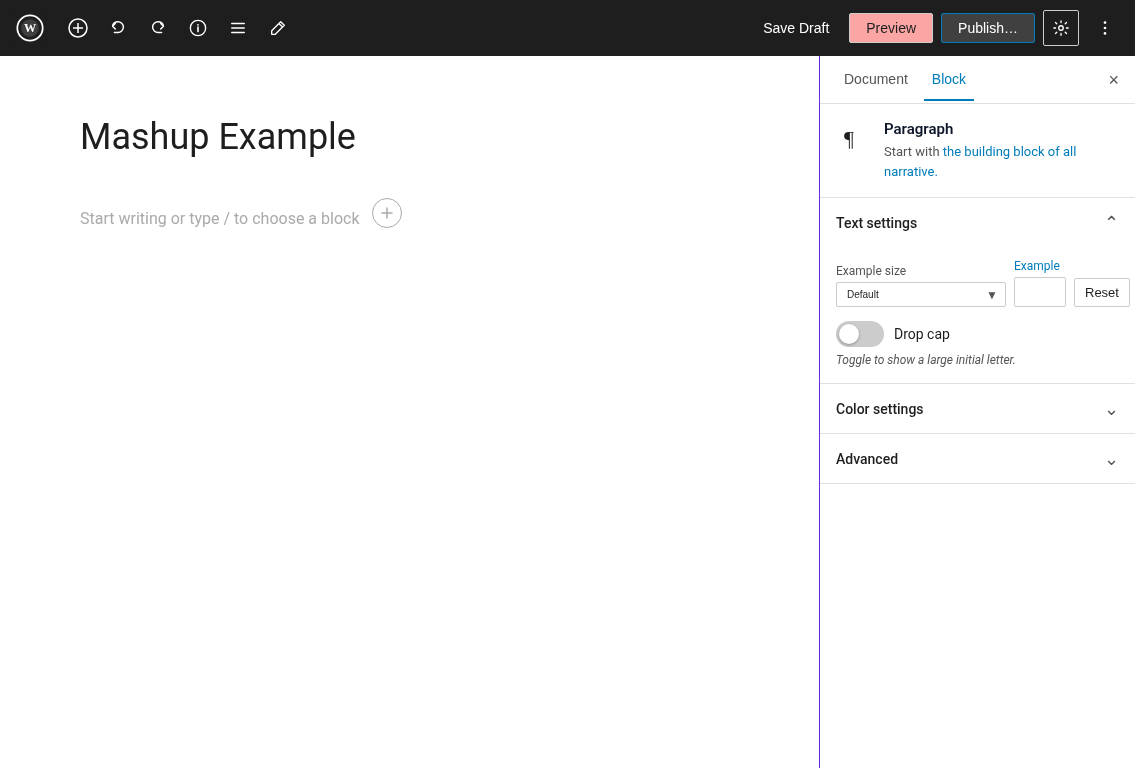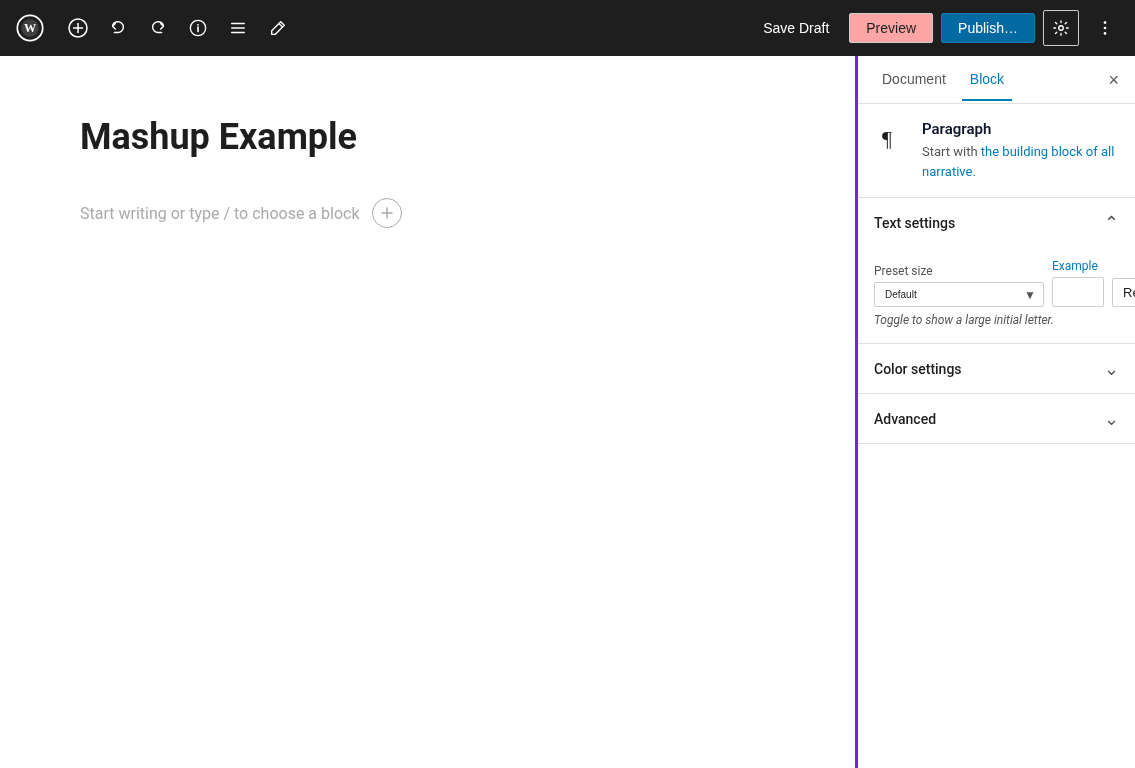--- a/index.html
+++ b/index.html
@@ -13,48 +13,48 @@
       width: 36px; height: 36px; background: #1e1e1e; border-radius: 2px; display: flex; align-items: center; justify-content: center; margin-right: 8px;
     }
     .wp-logo svg { width: 28px; height: 28px; }
     .toolbar-icon-btn {
       width: 36px; height: 36px; background: transparent; border: none; cursor: pointer; display: flex; align-items: center; justify-content: center; border-radius: 2px; color: #fff; font-size: 18px;
     }
     .toolbar-spacer { flex: 1; }
     .toolbar-right { display: flex; align-items: center; gap: 8px; }
     .btn-save-draft { background: transparent; border: none; color: #fff; cursor: pointer; font-size: 14px; padding: 6px 12px; }
     .btn-preview { background: #fca5a5; border: 1px solid #ccc; color: #1e1e1e; cursor: pointer; font-size: 14px; padding: 6px 16px; border-radius: 2px; font-weight: 400; }
-    .btn-publish { background: #0369a1; border: 1px solid #007cba; color: #fff; cursor: pointer; font-size: 14px; padding: 6px 16px; border-radius: 2px; font-weight: 500; }
+    .btn-publish { background: #404040; border: 1px solid #007cba; color: #fff; cursor: pointer; font-size: 14px; padding: 6px 16px; border-radius: 2px; font-weight: 500; }
     .btn-settings { width: 36px; height: 36px; background: transparent; border: 1px solid #ccc; cursor: pointer; display: flex; align-items: center; justify-content: center; border-radius: 2px; color: #fff; font-size: 16px; }
     .btn-more { width: 36px; height: 36px; background: transparent; border: none; cursor: pointer; display: flex; align-items: center; justify-content: center; border-radius: 2px; color: #fff; font-size: 20px; letter-spacing: 1px; }
 
     
     .main {
       display: flex; flex: 1; overflow: hidden;
     }
 
     
     .editor {
       flex: 1; background: #fff; padding: 60px 80px; overflow-y: auto; position: relative;
     }
     .post-title {
-      font-size: 36px; font-weight: 700; color: #1e1e1e; margin-bottom: 40px; outline: none;
+      font-size: 36px; font-weight: 400; color: #1e1e1e; margin-bottom: 40px; outline: none;
     }
     .block-placeholder {
-      display: flex; align-items: center; gap: 12px; color: #aaa; font-size: 16px; cursor: text;
+      display: flex; align-items: flex-end; gap: 12px; color: #aaa; font-size: 16px; cursor: text;
     }
     .block-placeholder-text { color: #aaa; }
     .block-placeholder-text a { color: #aaa; text-decoration: none; }
     .add-block-btn {
       width: 30px; height: 30px; border: 1.5px solid #aaa; border-radius: 50%; background: transparent; cursor: pointer; display: flex; align-items: center; justify-content: center; color: #aaa; font-size: 18px; flex-shrink: 0;
     }
 
     
     .sidebar {
-      width: 280px; border-left: 3px solid #6d28d9; background: #fff; display: flex; flex-direction: column; flex-shrink: 0; overflow-y: auto;
+      width: 316px; border-left: 1px solid #6d28d9; background: #fff; display: flex; flex-direction: column; flex-shrink: 0; overflow-y: auto;
     }
 
     
     .sidebar-header {
       display: flex; align-items: center; border-bottom: 1px solid #e0e0e0; padding: 0 16px; height: 48px; flex-shrink: 0;
     }
     .sidebar-tab {
       font-size: 14px; padding: 12px 8px; cursor: pointer; border-bottom: 2px solid transparent; color: #555; background: none; border: none; border-bottom: 2px solid transparent; margin-right: 8px;
     }
     .sidebar-tab.active { color: #007cba; border-bottom: 2px solid #007cba; font-weight: 500; }
@@ -217,35 +217,41 @@
     </div>
 
     <div class="settings-section">
       <div class="settings-section-header">
         <span class="settings-section-title">Text settings</span>
         <span class="chevron-icon">⌃</span>
       </div>
       <div class="settings-content">
         <div class="field-row">
           <div class="field-group">
-            <label class="field-label">Preset size</label>
+            <label class="field-label">Example size</label>
             <div class="select-wrap">
               <select class="preset-select">
                 <option>Default</option>
               </select>
               <span class="select-arrow">▼</span>
             </div>
           </div>
           <div class="field-group">
             <label class="field-label blue">Example</label>
             <input class="custom-input" type="text" value="" style="">
           </div>
           <button class="reset-btn" style="align-self:flex-end;">Reset</button>
         </div>
 
+        <div class="toggle-row">
+          <div class="toggle-switch">
+            <div class="toggle-knob"></div>
+          </div>
+          <span class="toggle-label">Drop cap</span>
+        </div>
         <div class="drop-cap-hint">Toggle to show a large initial letter.</div>
       </div>
     </div>
 
     <div class="settings-section">
       <div class="settings-section-header">
         <span class="settings-section-title">Color settings</span>
         <span class="chevron-icon">⌄</span>
       </div>
     </div>

